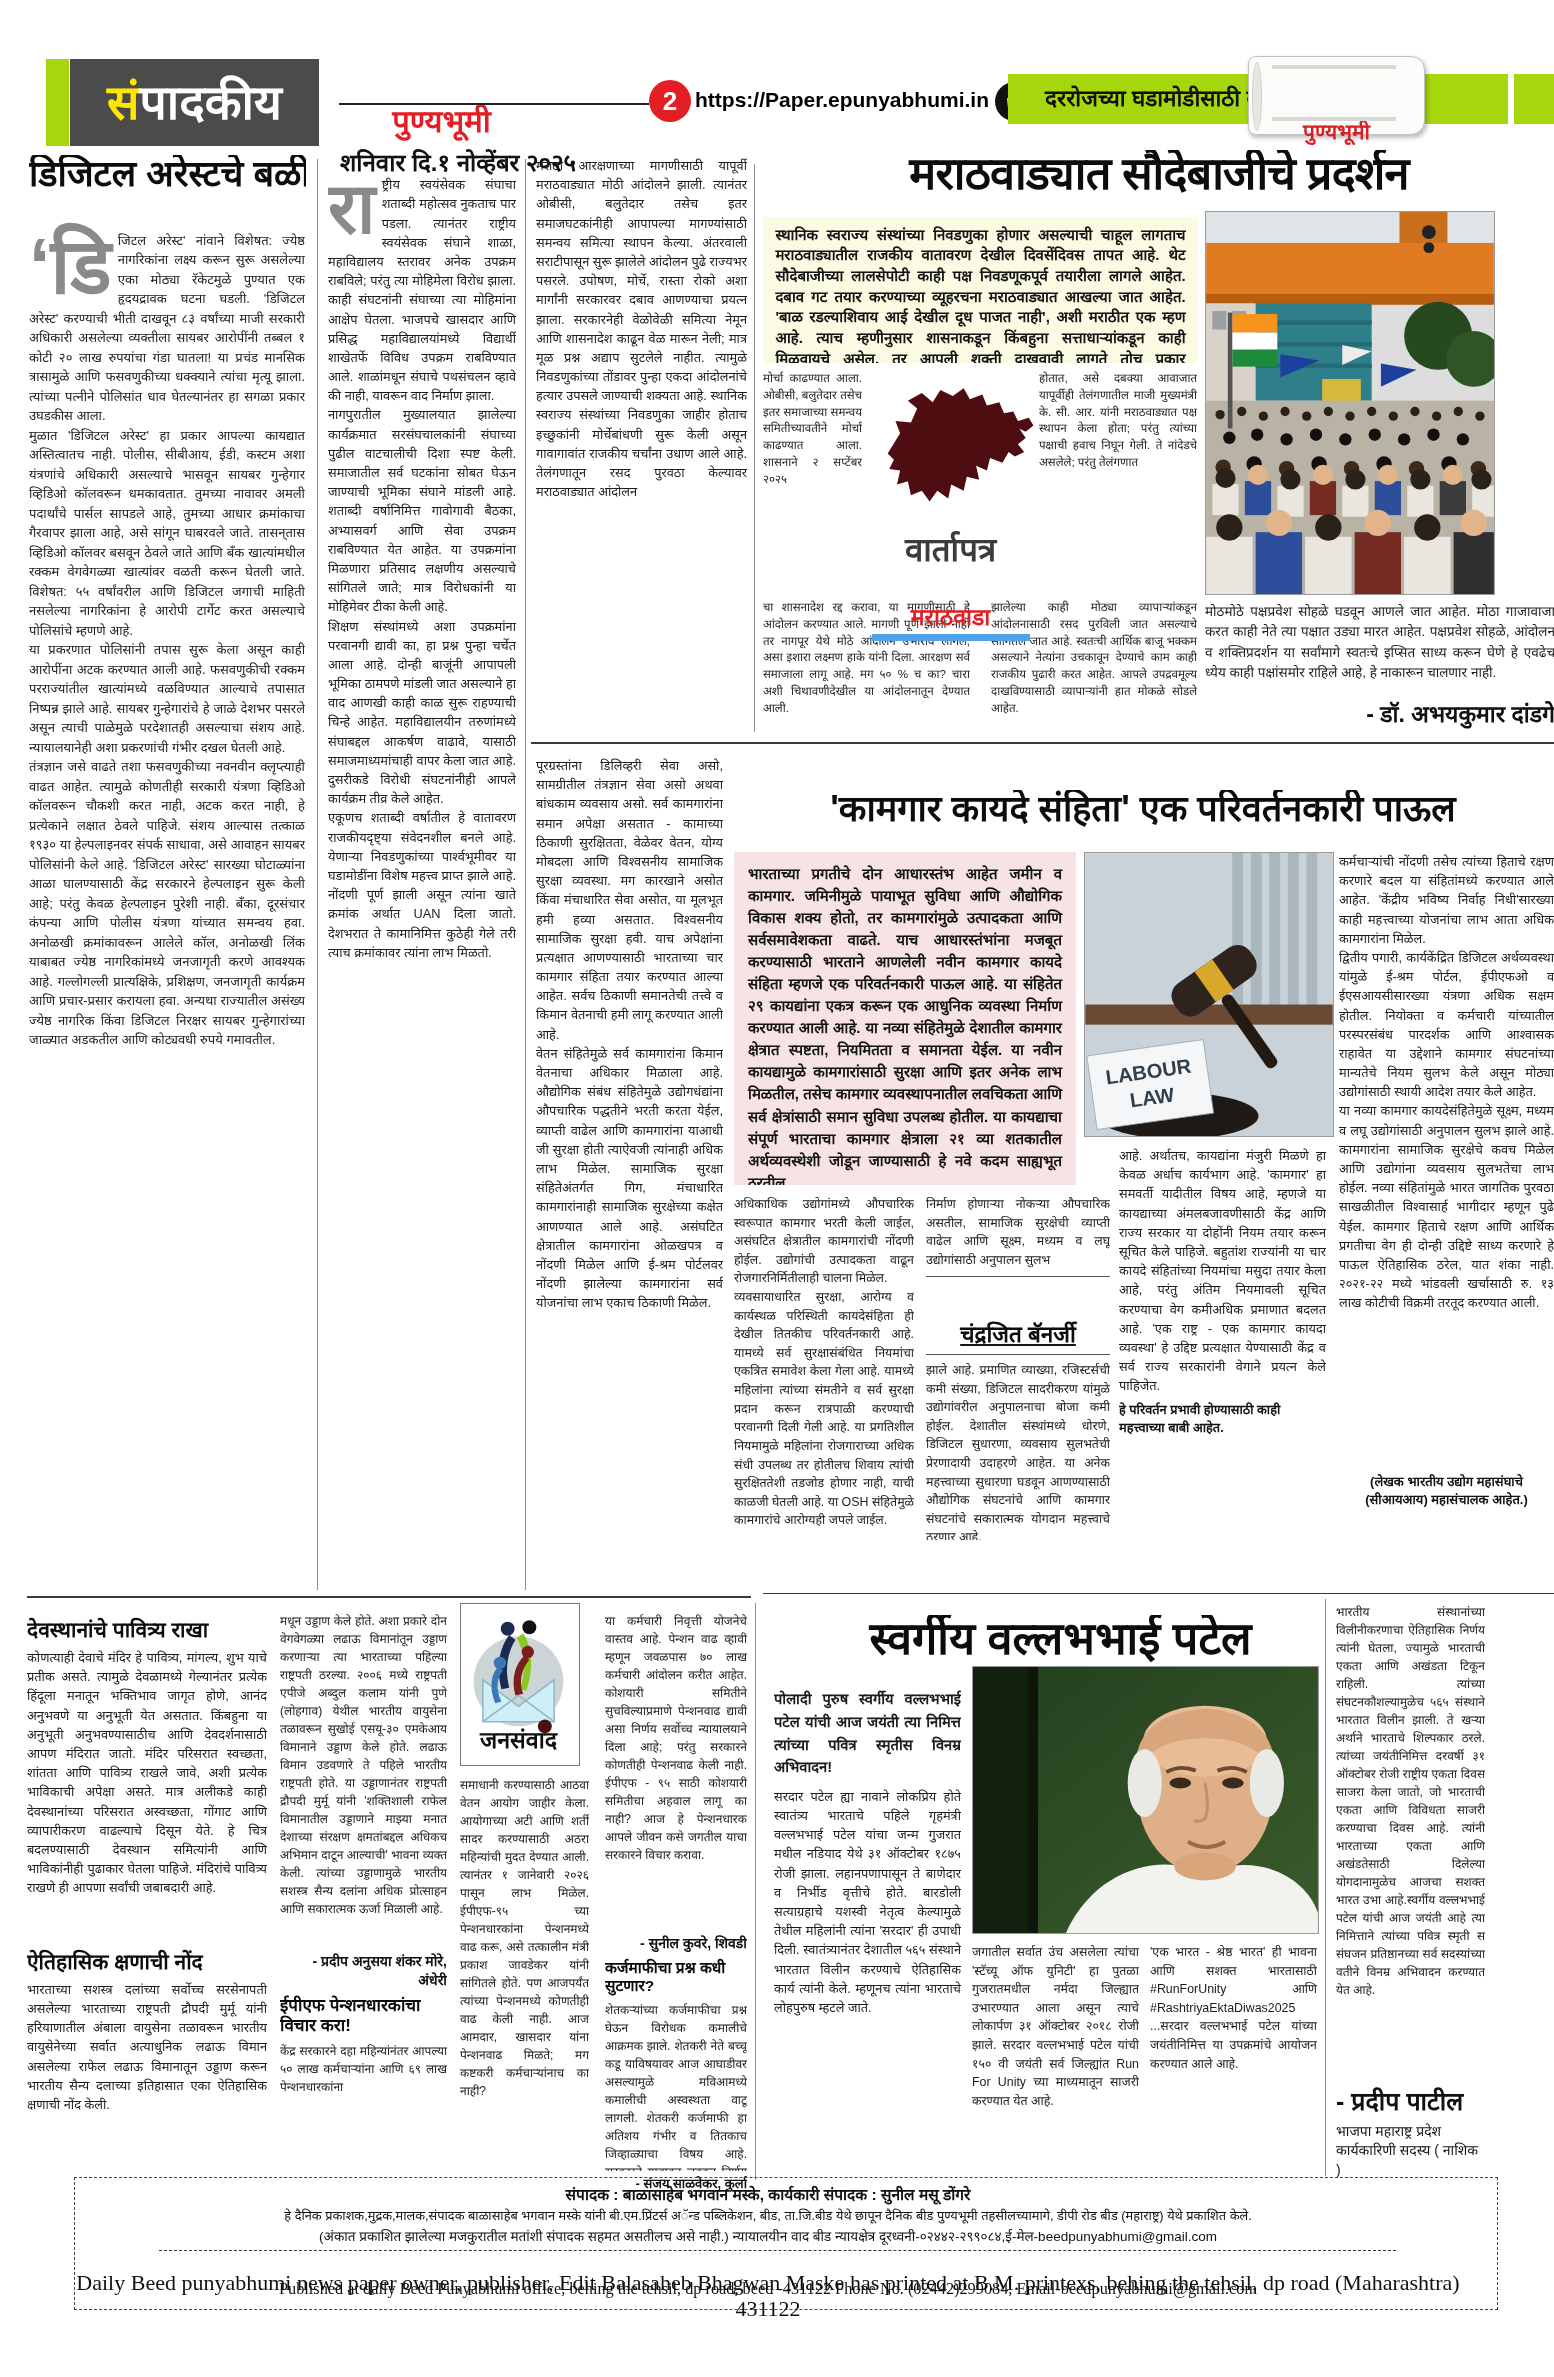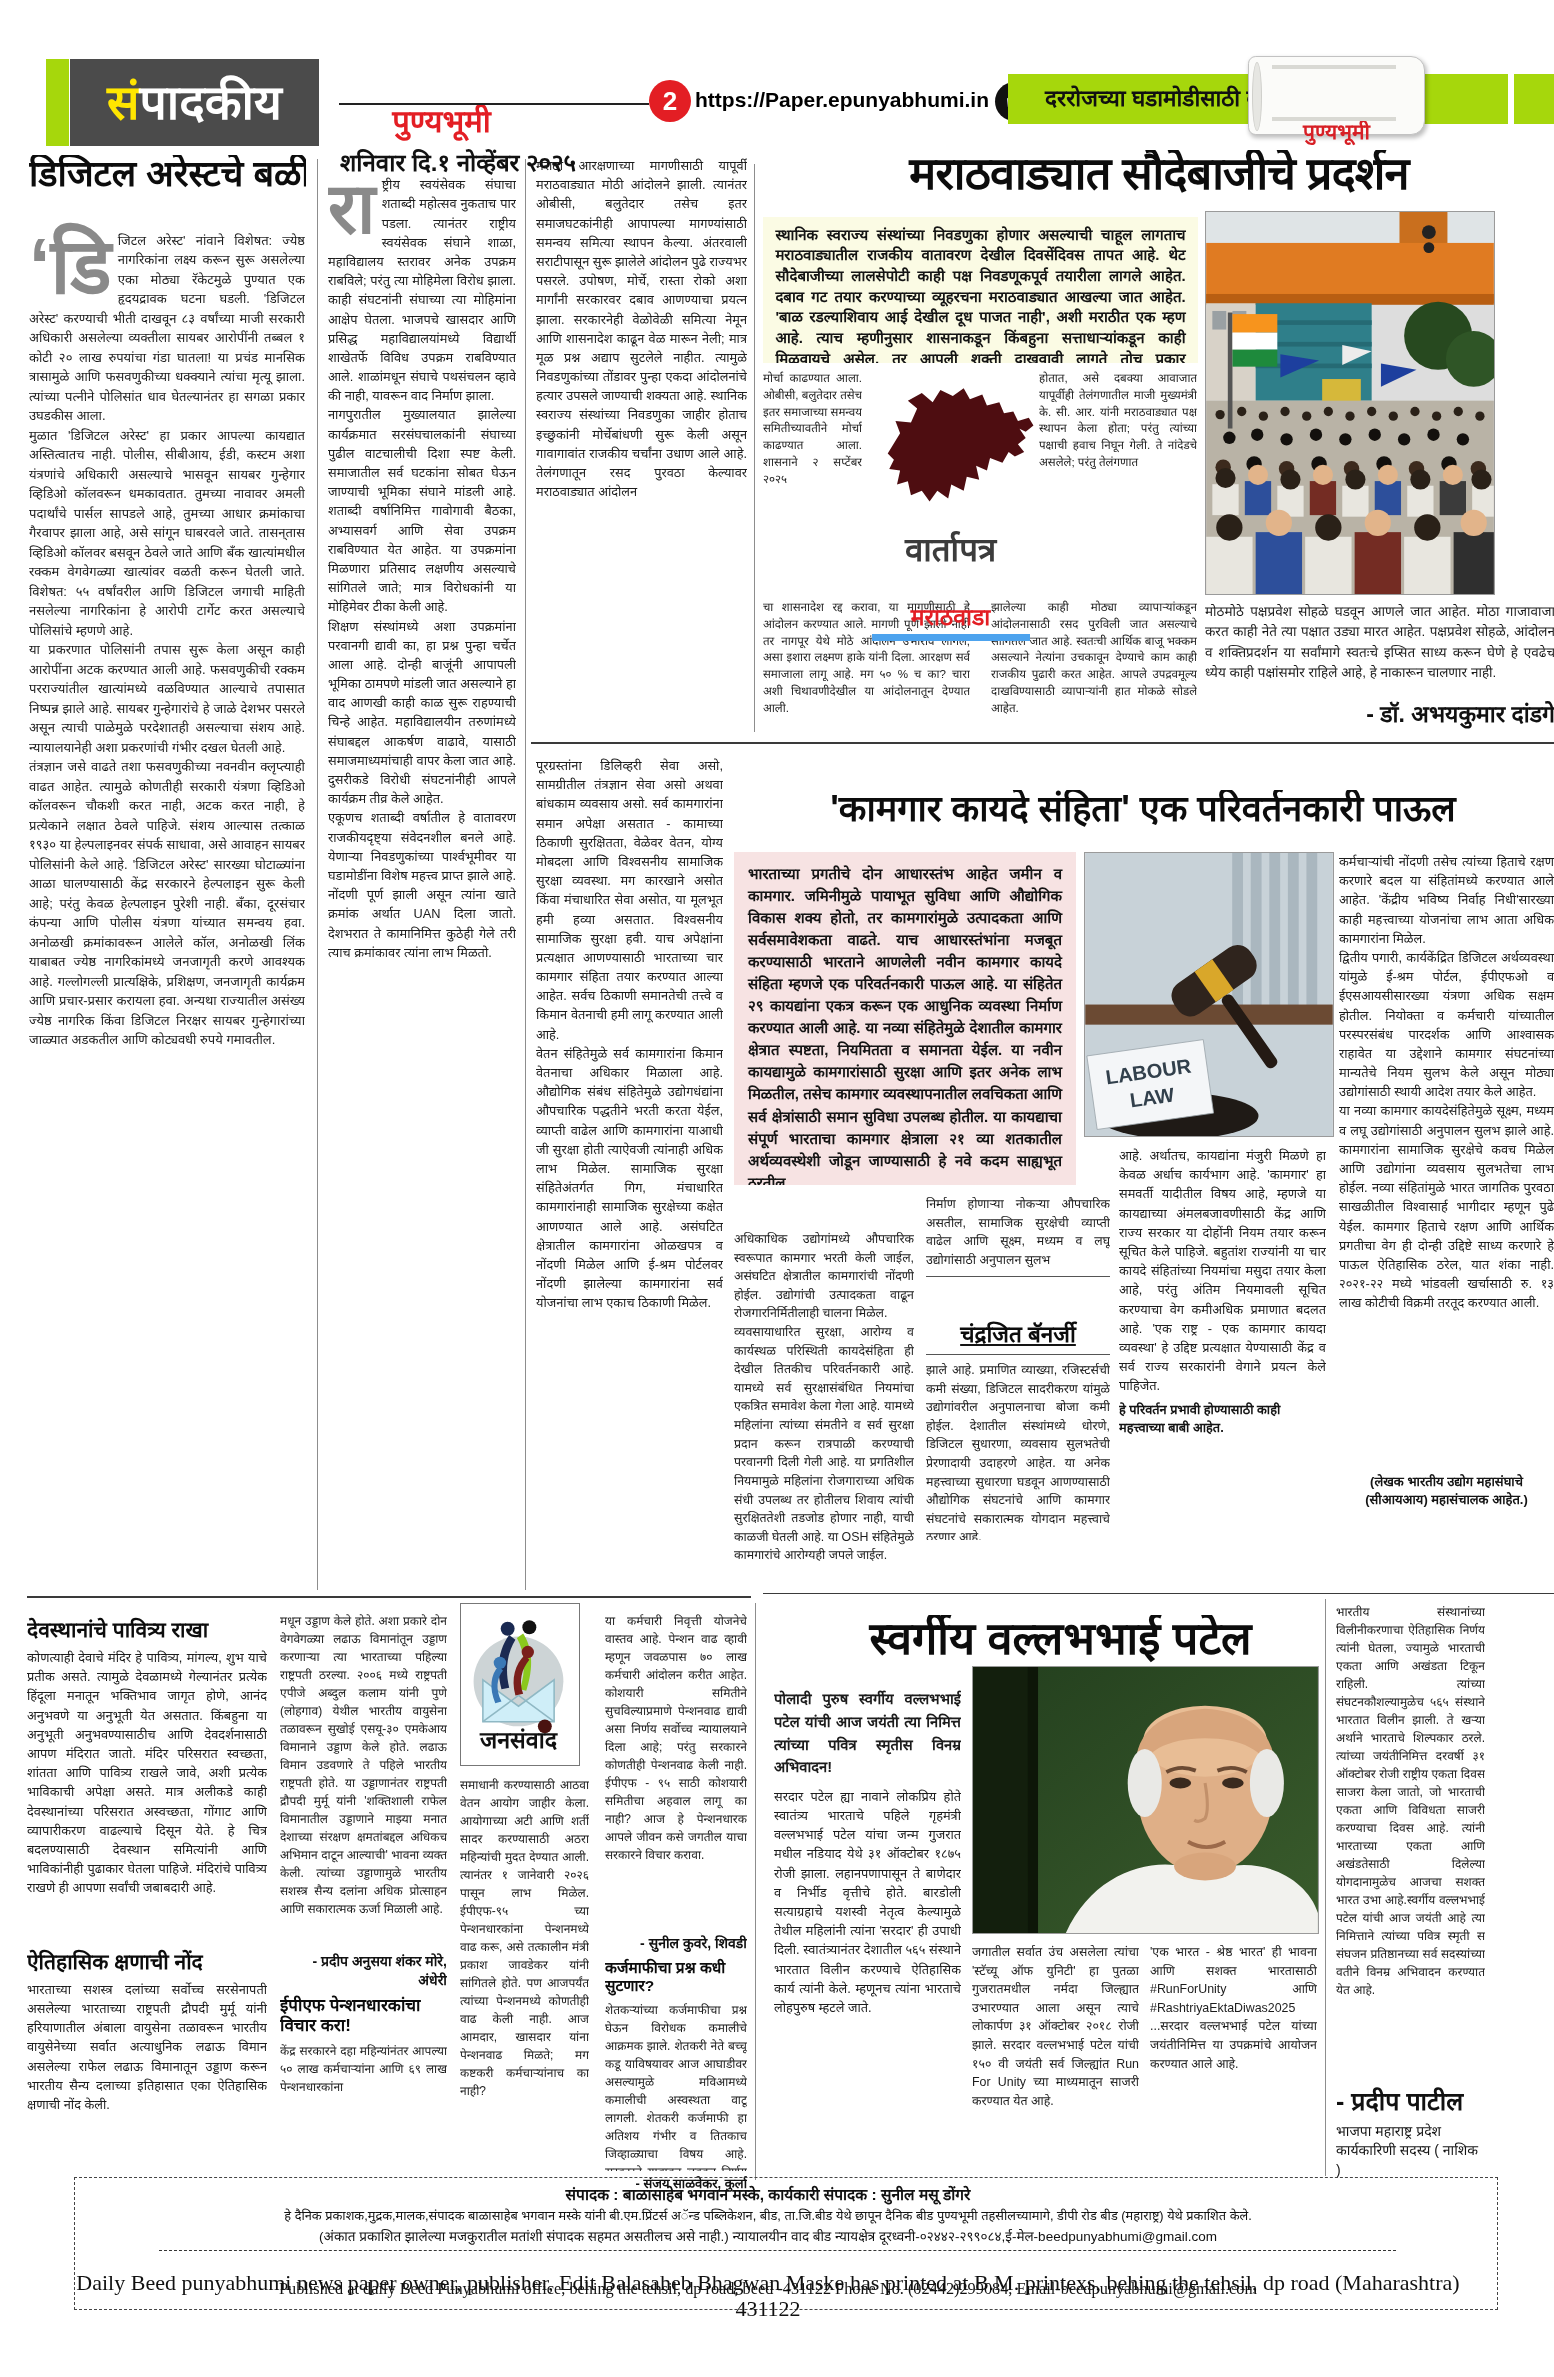--- a/index.html
+++ b/index.html
@@ -224,21 +224,21 @@
       </g>
       <ellipse cx="120" cy="340" rx="104" ry="30" fill="#1f1a16"></ellipse>
       <g transform="rotate(-8 80 300)">
         <rect x="8" y="252" width="152" height="96" fill="#f4f6f8" stroke="#9aa4ab"></rect>
         <text x="84" y="292" text-anchor="middle" font-size="26" font-weight="bold" fill="#32404c" font-family="Liberation Sans, sans-serif">LABOUR</text>
         <text x="84" y="326" text-anchor="middle" font-size="26" font-weight="bold" fill="#32404c" font-family="Liberation Sans, sans-serif">LAW</text>
       </g>
     </svg>
   </div>
 
-  <div class="col" style="left:734px;top:1195px;width:180px;height:345px;font-size:12.4px;margin-top:35px;">अधिकाधिक उद्योगांमध्ये औपचारिक स्वरूपात कामगार भरती केली जाईल, असंघटित क्षेत्रातील कामगारांची नोंदणी होईल. उद्योगांची उत्पादकता वाढून रोजगारनिर्मितीलाही चालना मिळेल.
+  <div class="col" style="left:734px;top:1195px;width:180px;height:345px;font-size:12.4px;">अधिकाधिक उद्योगांमध्ये औपचारिक स्वरूपात कामगार भरती केली जाईल, असंघटित क्षेत्रातील कामगारांची नोंदणी होईल. उद्योगांची उत्पादकता वाढून रोजगारनिर्मितीलाही चालना मिळेल.
 व्यवसायाधारित सुरक्षा, आरोग्य व कार्यस्थळ परिस्थिती कायदेसंहिता ही देखील तितकीच परिवर्तनकारी आहे. यामध्ये सर्व सुरक्षासंबंधित नियमांचा एकत्रित समावेश केला गेला आहे. यामध्ये महिलांना त्यांच्या संमतीने व सर्व सुरक्षा प्रदान करून रात्रपाळी करण्याची परवानगी दिली गेली आहे. या प्रगतिशील नियमामुळे महिलांना रोजगाराच्या अधिक संधी उपलब्ध तर होतीलच शिवाय त्यांची सुरक्षिततेशी तडजोड होणार नाही, याची काळजी घेतली आहे. या OSH संहितेमुळे कामगारांचे आरोग्यही जपले जाईल.</div>
 
   <div class="abs" style="left:926px;top:1195px;width:184px;height:345px;overflow:hidden;">
     <div class="col" style="position:static;font-size:12.4px;height:auto;">निर्माण होणाऱ्या नोकऱ्या औपचारिक असतील, सामाजिक सुरक्षेची व्याप्ती वाढेल आणि सूक्ष्म, मध्यम व लघू उद्योगांसाठी अनुपालन सुलभ</div>
     <div style="border-top:1.5px solid #555;border-bottom:1.5px solid #555;margin:6.2px 0;padding:4.6px 0;text-decoration:underline;">
       <div class="center" style="font-size:22.5px;font-weight:800;color:#0c0c0c;">चंद्रजित बॅनर्जी</div>
     </div>
     <div class="col" style="position:static;font-size:12.4px;height:auto;">झाले आहे. प्रमाणित व्याख्या, रजिस्टर्सची कमी संख्या, डिजिटल सादरीकरण यांमुळे उद्योगांवरील अनुपालनाचा बोजा कमी होईल. देशातील संस्थांमध्ये धोरणे, डिजिटल सुधारणा, व्यवसाय सुलभतेची प्रेरणादायी उदाहरणे आहेत. या अनेक महत्त्वाच्या सुधारणा घडवून आणण्यासाठी औद्योगिक संघटनांचे आणि कामगार संघटनांचे सकारात्मक योगदान महत्त्वाचे ठरणार आहे.</div>
   </div>
 

